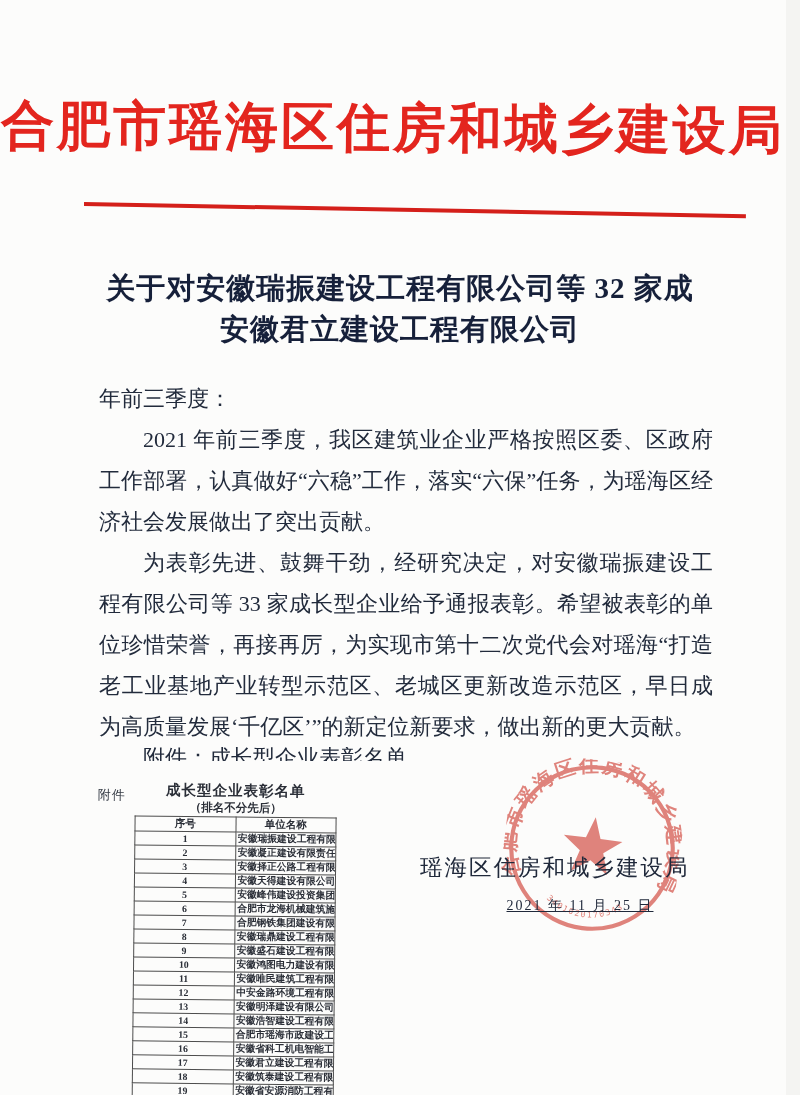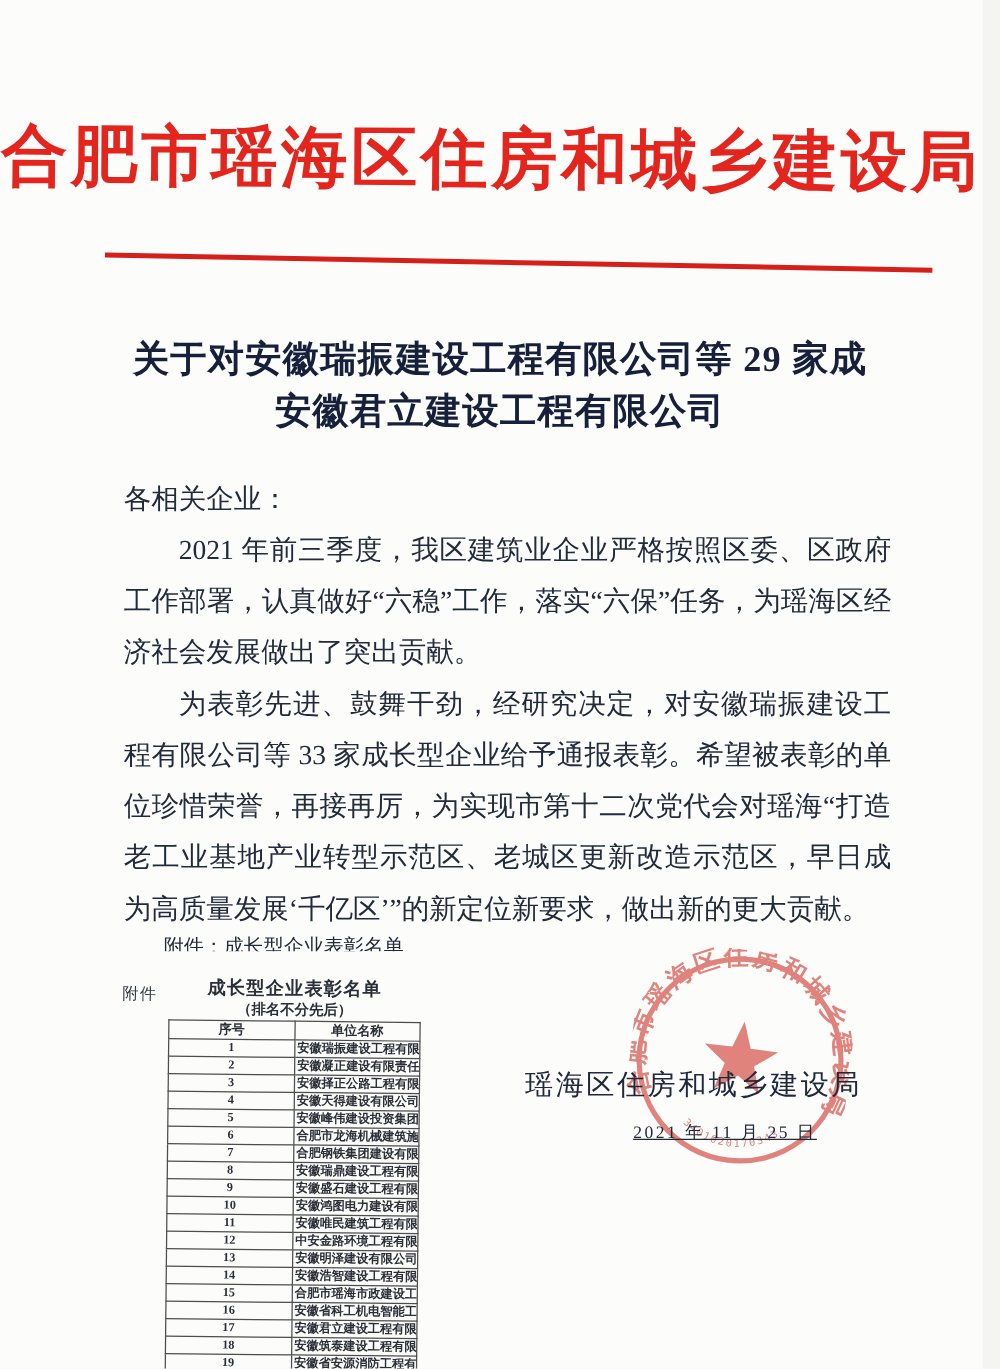--- a/index.html
+++ b/index.html
@@ -35,21 +35,21 @@
   
   .body-text{
     position:absolute;top:378px;left:99px;width:614px;
     font-size:22px;line-height:41px;color:#222b3c;
     text-align:justify;
   }
   .body-text p{margin:0;text-indent:2em;}
   .body-text .salutation{text-indent:0;}
   .truncated-line{
     height:14px;overflow:hidden;line-height:22px;
-    font-size:16px;color:#222b3c;text-indent:2em;
+    font-size:22px;color:#222b3c;text-indent:2em;
   }
   
   .attachment{
     position:absolute;left:98px;top:780px;width:320px;
     transform:rotate(0.6deg);transform-origin:left top;
     color:#2b2f38;
   }
   .attach-label{
     position:absolute;left:0;top:6px;font-size:13px;letter-spacing:1px;color:#343a44;font-family:Liberation Mono, monospace;
   }
@@ -88,26 +88,26 @@
 </head>
 <body>
 
 <div class="page">
 
   <div class="agency-header">合肥市瑶海区住房和城乡建设局</div>
 
   <div class="red-rule"></div>
 
   <div class="doc-title">
-    <div>关于对安徽瑞振建设工程有限公司等 29 家成</div>
+    <div>关于对安徽瑞振建设工程有限公司等 32 家成</div>
     <div>安徽君立建设工程有限公司</div>
   </div>
 
   <div class="body-text">
-    <p class="salutation">各相关企业：</p>
+    <p class="salutation">年前三季度：</p>
     <p>2021 年前三季度，我区建筑业企业严格按照区委、区政府工作部署，认真做好“六稳”工作，落实“六保”任务，为瑶海区经济社会发展做出了突出贡献。</p>
     <p>为表彰先进、鼓舞干劲，经研究决定，对安徽瑞振建设工程有限公司等 33 家成长型企业给予通报表彰。希望被表彰的单位珍惜荣誉，再接再厉，为实现市第十二次党代会对瑶海“打造老工业基地产业转型示范区、老城区更新改造示范区，早日成为高质量发展‘千亿区’”的新定位新要求，做出新的更大贡献。</p>
     <div class="truncated-line">附件：成长型企业表彰名单</div>
   </div>
 
   <div class="attachment">
     <div class="attach-label">附件</div>
     <div class="attach-table-wrap">
       <p class="attach-title">成长型企业表彰名单</p>
       <p class="attach-subtitle">（排名不分先后）</p>

